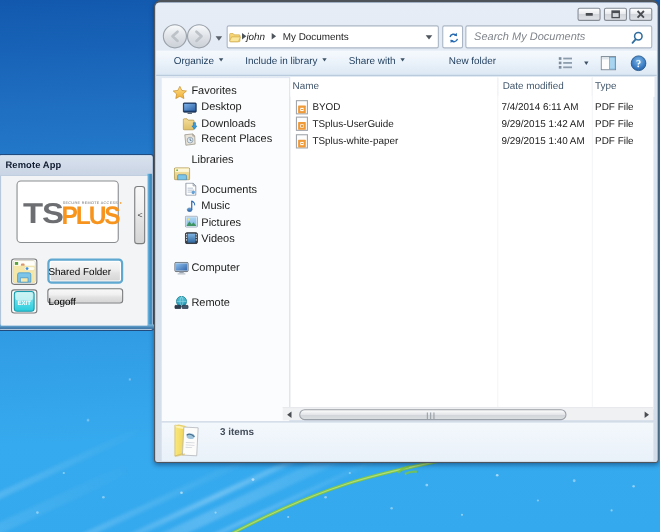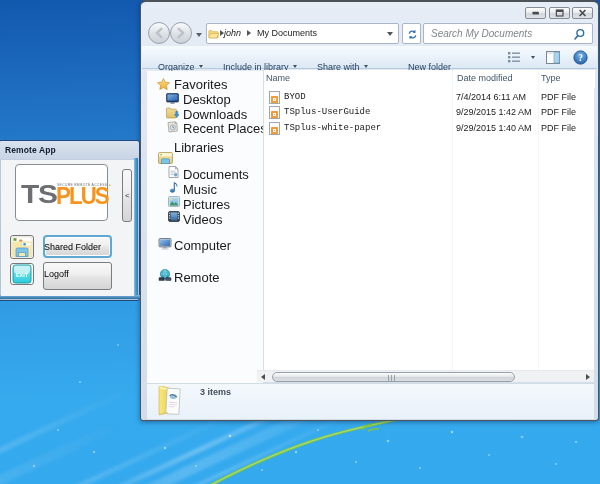--- a/index.html
+++ b/index.html
@@ -24,33 +24,33 @@
     border:1px solid #aab6c5; border-radius:2px; }
   #searchbox { position:absolute; left:282px; top:21px; width:170px; height:21px; background:#fff;
     border:1px solid #aab6c5; border-radius:2px; }
   #searchbox .ph { position:absolute; left:7px; top:4px; font-style:italic; color:#80858b; font-size:10px; }
   .crumbarrow { position:absolute; top:6px; width:0; height:0; border-top:3.5px solid transparent;
     border-bottom:3.5px solid transparent; border-left:4px solid #4e555c; }
 
   #toolbar { position:absolute; left:1px; top:44px; width:455px; height:23px;
     background:linear-gradient(#f6fafd, #eaf2fa 50%, #dce8f4 100%);
     border-bottom:1px solid #b6c8db; font-size:9px; color:#1e3c5c; }
-  .titem { position:absolute; top:16px; white-space:nowrap; }
+  .titem { position:absolute; top:4px; white-space:nowrap; }
   .tarrow { display:inline-block; width:0; height:0; border-left:2.5px solid transparent; border-right:2.5px solid transparent;
     border-top:3.5px solid #3c5165; vertical-align:2px; margin-left:4px; }
 
   #sidebar { position:absolute; left:6px; top:69px; width:116px; height:312px; background:#fbfcfd; }
   #filepane { position:absolute; left:122px; top:68px; width:331px; height:302px; background:#fff; border-left:1px solid #d9dee3; }
-  .sideitem { position:absolute; font-size:13px; color:#1a1a1a; white-space:nowrap; }
+  .sideitem { position:absolute; font-size:10px; color:#1a1a1a; white-space:nowrap; }
 
   #headers { position:absolute; left:0; top:0; width:331px; height:18px; background:#fff; font-size:9px; color:#41566b; }
   .hsep { position:absolute; top:1px; width:1px; height:16px; background:#e3e7eb; }
   .vline { position:absolute; top:0; width:1px; height:300px; background:#f4f5f7; }
   .frow { position:absolute; left:0; width:331px; height:15px; font-size:9px; color:#1a1a1a; }
-  .frow .nm { position:absolute; left:20px; top:2px;font-family:Liberation Mono, monospace; }
+  .frow .nm { position:absolute; left:20px; top:2px; }
   .frow .dt { position:absolute; left:192px; top:2px; }
   .frow .tp { position:absolute; left:277px; top:2px; }
   .pdfic { position:absolute; left:5px; top:1px; width:11px; height:13px; background:#fdfdfd;
     border:1px solid #a2a7ad; }
   .pdfic::after { content:""; position:absolute; left:0.5px; top:3.5px; width:7px; height:7px; border-radius:0.5px;
     background:#f09b3a; }
   .pdfic::before { content:""; position:absolute; left:2.5px; top:5.5px; width:3px; height:3px; z-index:1;
     background:radial-gradient(circle at 50% 50%, #f09b3a 0 0.9px, #ffffff 0.9px); }
 
   #hscroll { position:absolute; left:116px; top:368px; width:337px; height:12px; background:#f0f1f3; border-top:1px solid #e7e9ec; }
@@ -468,19 +468,19 @@
           <text x="11" y="13" font-size="5.5" font-weight="bold" fill="#fff" text-anchor="middle" font-family="Liberation Sans">EXIT</text>
           <defs>
               <linearGradient id="tealg" x1="0" y1="0" x2="0" y2="1">
             <stop offset="0" stop-color="#c6f3f6"></stop>
                 <stop offset="0.45" stop-color="#63dde8"></stop>
                 <stop offset="1" stop-color="#2accdd"></stop>
           </linearGradient>
             </defs>
         </svg>
       </div>
-      <div class="wbtn" style="left:42px; top:102px; width:69px; height:28px;">
+      <div class="wbtn" style="left:42px; top:102px; width:69px; height:14px;">
           <span style="position:absolute;left:0px;top:6px;">Logoff</span>
         </div>
     </div>
   </div>
 
 </div>
 
 </body></html>

